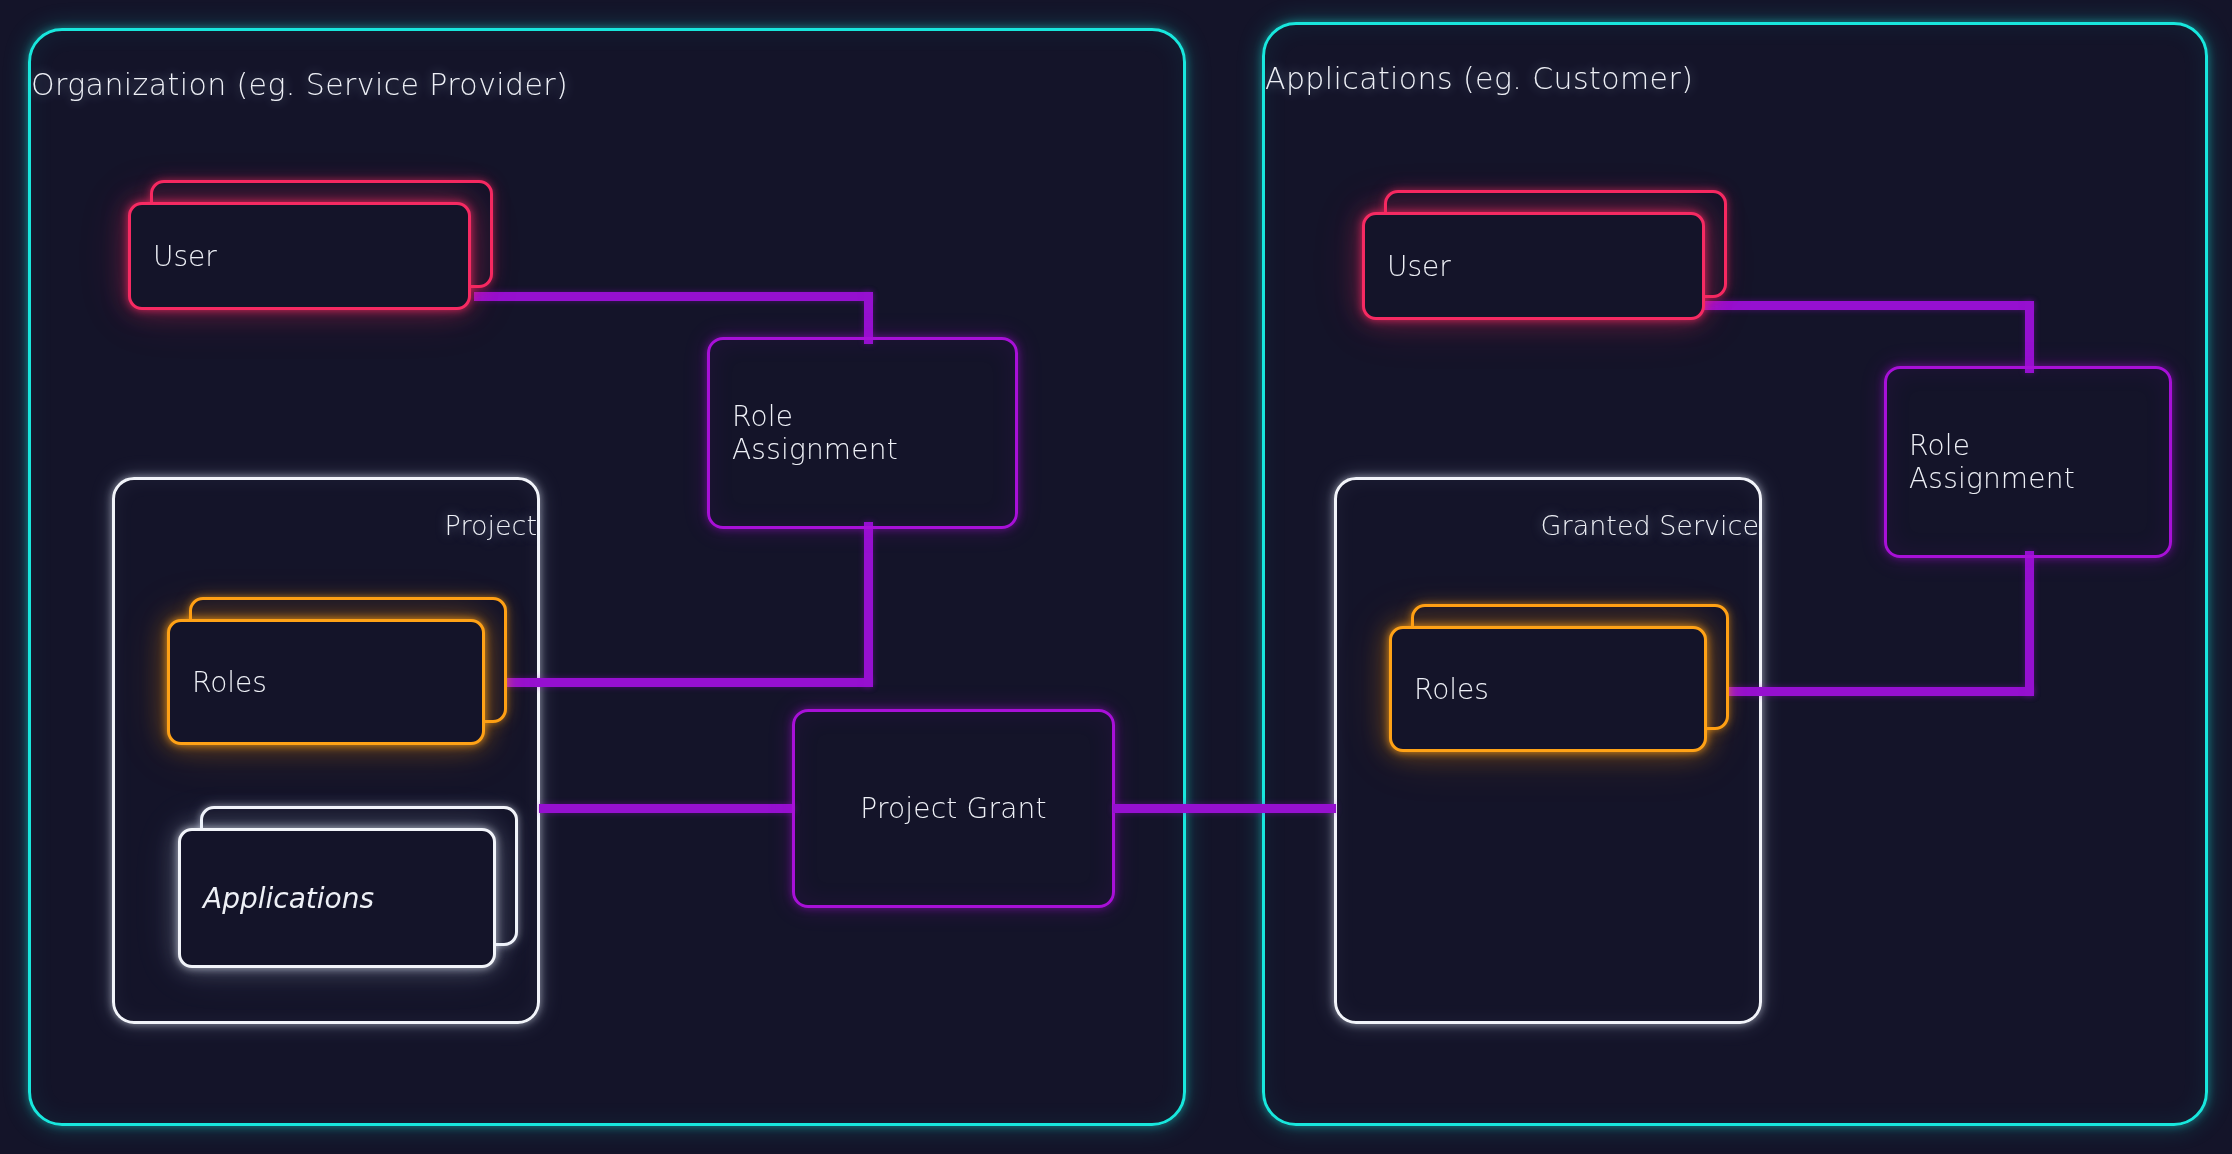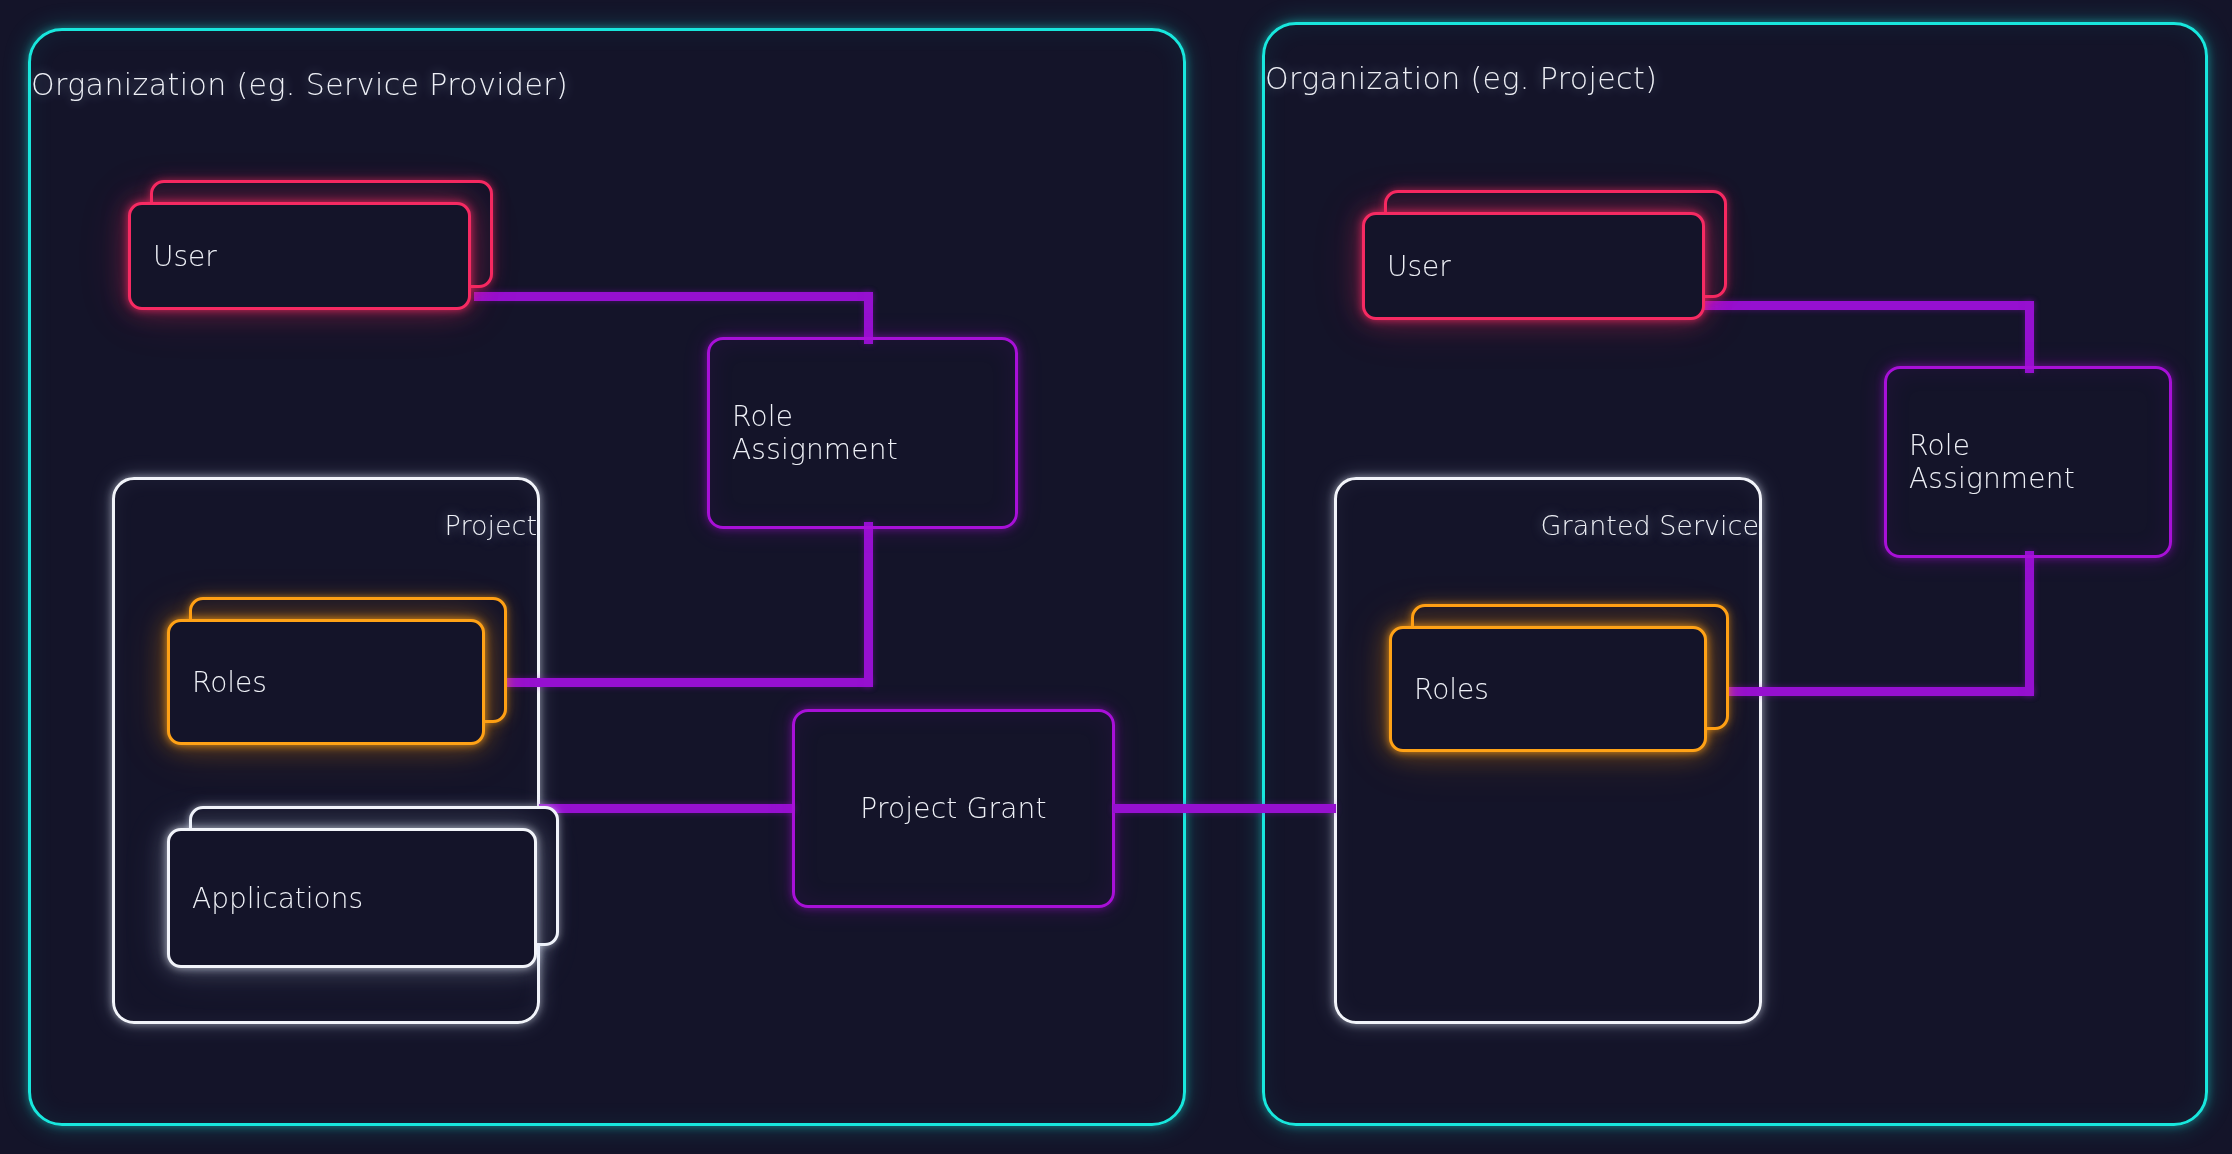--- a/index.html
+++ b/index.html
@@ -229,21 +229,21 @@
     <div class="project-title">Project</div>
   </div>
 
   <div class="stack stack-roles" style="left:167px; top:597px; width:340px; height:148px;">
     <div class="card-back"></div>
     <div class="card-front">
       <span class="label">Roles</span>
     </div>
   </div>
 
-  <div class="stack stack-apps" style="left:167px; top:806px; width:392px; height:162px;">
+  <div class="stack stack-apps" style="left:178px; top:806px; width:340px; height:162px;font-style:italic;">
     <div class="card-back"></div>
     <div class="card-front">
       <span class="label">Applications</span>
     </div>
   </div>
 
   <div class="node rel" style="left:707px; top:337px; width:311px; height:192px;">
     <span class="label">Role
 Assignment</span>
   </div>
@@ -256,21 +256,21 @@
 
   <div class="node rel centered" style="left:792px; top:709px; width:323px; height:199px;">
     <span class="label">Project Grant</span>
   </div>
 
   <div class="wire h" style="left:539px; top:804px; width:256px; height:9px;"></div>
 
   <div class="wire h top" style="left:1113px; top:804px; width:223px; height:9px;"></div>
 
   <div class="node org" style="left:1262px; top:22px; width:946px; height:1104px;">
-    <div class="org-title">Organization (eg. Project)</div>
+    <div class="org-title">Applications (eg. Customer)</div>
   </div>
 
   <div class="stack stack-user" style="left:1362px; top:190px; width:365px; height:130px;">
     <div class="card-back"></div>
     <div class="card-front">
       <span class="label">User</span>
     </div>
   </div>
 
   <div class="node project" style="left:1334px; top:477px; width:428px; height:547px;">

